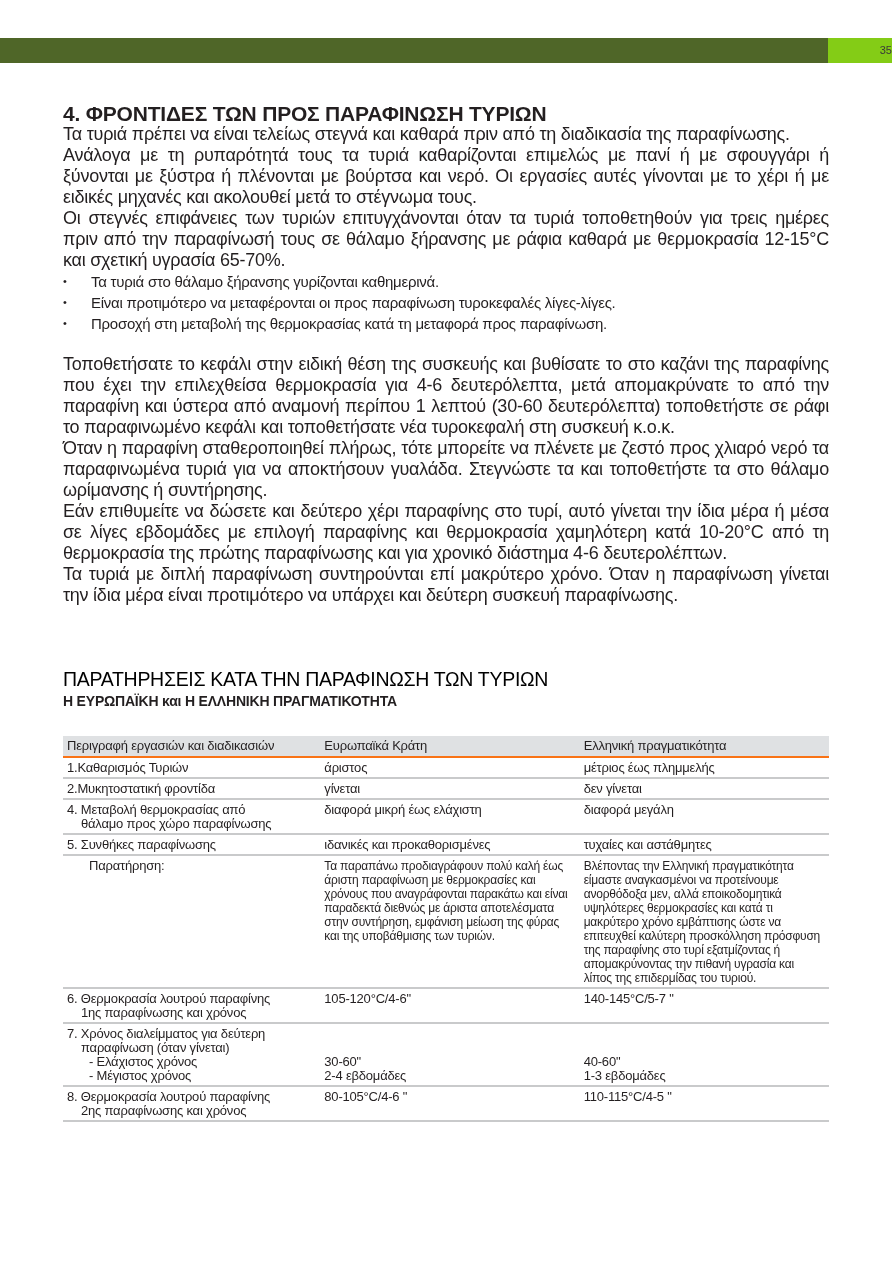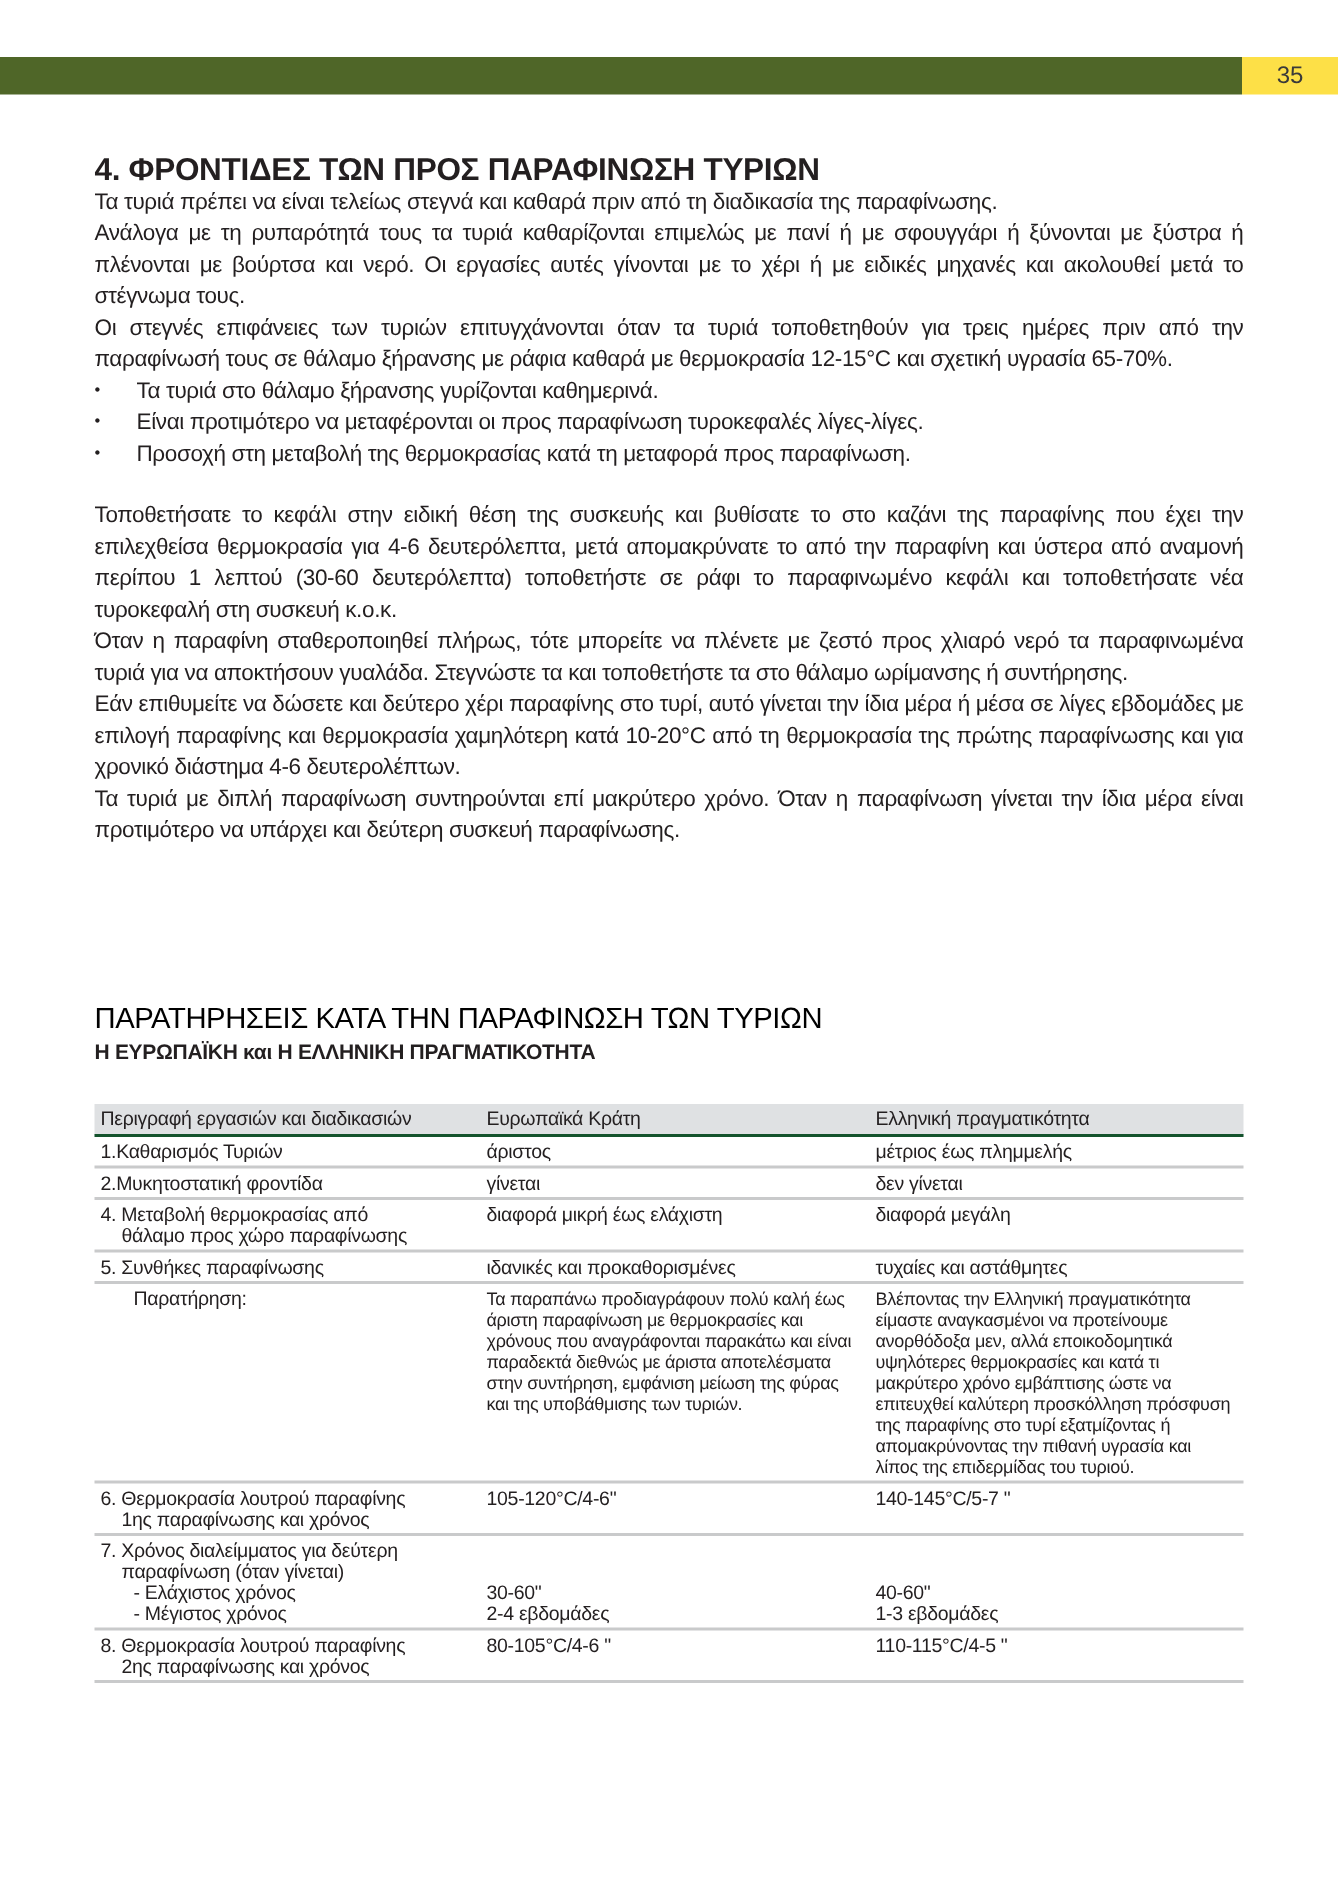--- a/index.html
+++ b/index.html
@@ -1,34 +1,34 @@
 <!DOCTYPE html>
 <html><head>
 <meta charset="utf-8">
 <style>
   html, body { margin: 0; padding: 0; }
   body {
     width: 892px; height: 1262px; background: #ffffff; position: relative; overflow: hidden;
     font-family: "Liberation Sans", sans-serif; color: #231f20;
   }
   .topbar { position: absolute; left: 0; top: 38px; width: 828px; height: 25px; background: #4f6628; }
-  .pagenum { position: absolute; left: 828px; top: 38px; width: 64px; height: 25px; background: #fde047;
-    font-size: 16px; line-height: 25px; text-align: center; color: #3a3a3a; }
+  .pagenum { position: absolute; left: 828px; top: 38px; width: 64px; height: 25px; background: #84cc16;
+    font-size: 11px; line-height: 25px; text-align: right; color: #3a3a3a; }
   .content { position: absolute; left: 63px; top: 103px; width: 766px; }
   .h4 { font-weight: bold; font-size: 21px; line-height: 21px; margin: 0; letter-spacing: -0.2px; }
-  p.t { margin: 0; font-size: 15px; line-height: 21px; text-align: justify; letter-spacing: -0.25px; }
+  p.t { margin: 0; font-size: 18px; line-height: 21px; text-align: justify; letter-spacing: -0.25px; }
   ul.b { margin: 0; padding: 0; list-style: none; }
   ul.b li { font-size: 15px; line-height: 21px; padding-left: 28px; position: relative; letter-spacing: -0.25px; }
   ul.b li::before { content: "•"; position: absolute; left: 0; font-size: 11px; }
   .gap { height: 20px; }
   .sec2title { position: absolute; left: 63px; top: 668px; font-size: 19.5px; line-height: 22px; letter-spacing: -0.3px; color: #000000; }
   .sec2sub { position: absolute; left: 63px; top: 692px; font-size: 14px; font-weight: bold; line-height: 18px; letter-spacing: -0.2px; }
   table.obs { position: absolute; left: 63px; top: 736px; width: 766px; border-collapse: collapse; font-size: 13px; }
   table.obs th, table.obs td { text-align: left; vertical-align: top; padding: 3px 4px 2px 4px; border-bottom: 2px solid #c9cacb; line-height: 14px; letter-spacing: -0.2px; font-weight: normal; }
-  table.obs thead th { background: #dfe1e3; border-bottom: 2px solid #14532d; padding-top: 3px; padding-bottom: 3px; }
+  table.obs thead th { background: #dfe1e3; border-bottom: 2px solid #f97316; padding-top: 3px; padding-bottom: 3px; }
   .c1 { width: 252px; } .c2 { width: 254px; } .c3 { width: 244px; }
   .vm td { vertical-align: middle; }
   .note { font-size: 12px; line-height: 13.3px; letter-spacing: 0; }
   .ind { padding-left: 14px; display: block; }
   .ind2 { padding-left: 22px; display: block; }
 </style>
 </head>
 <body>
 
 <div class="topbar"></div>

